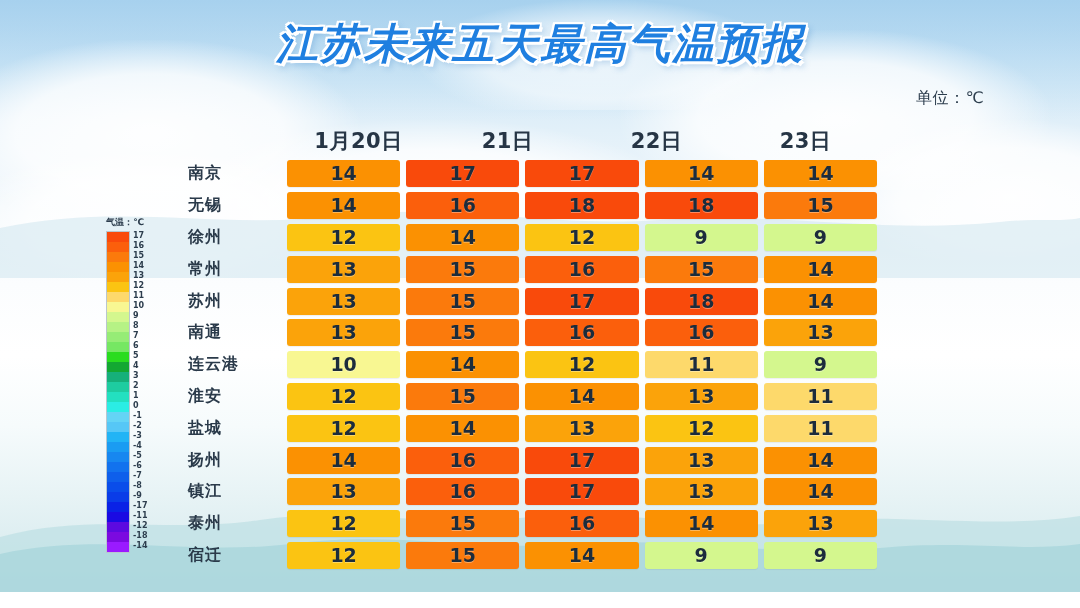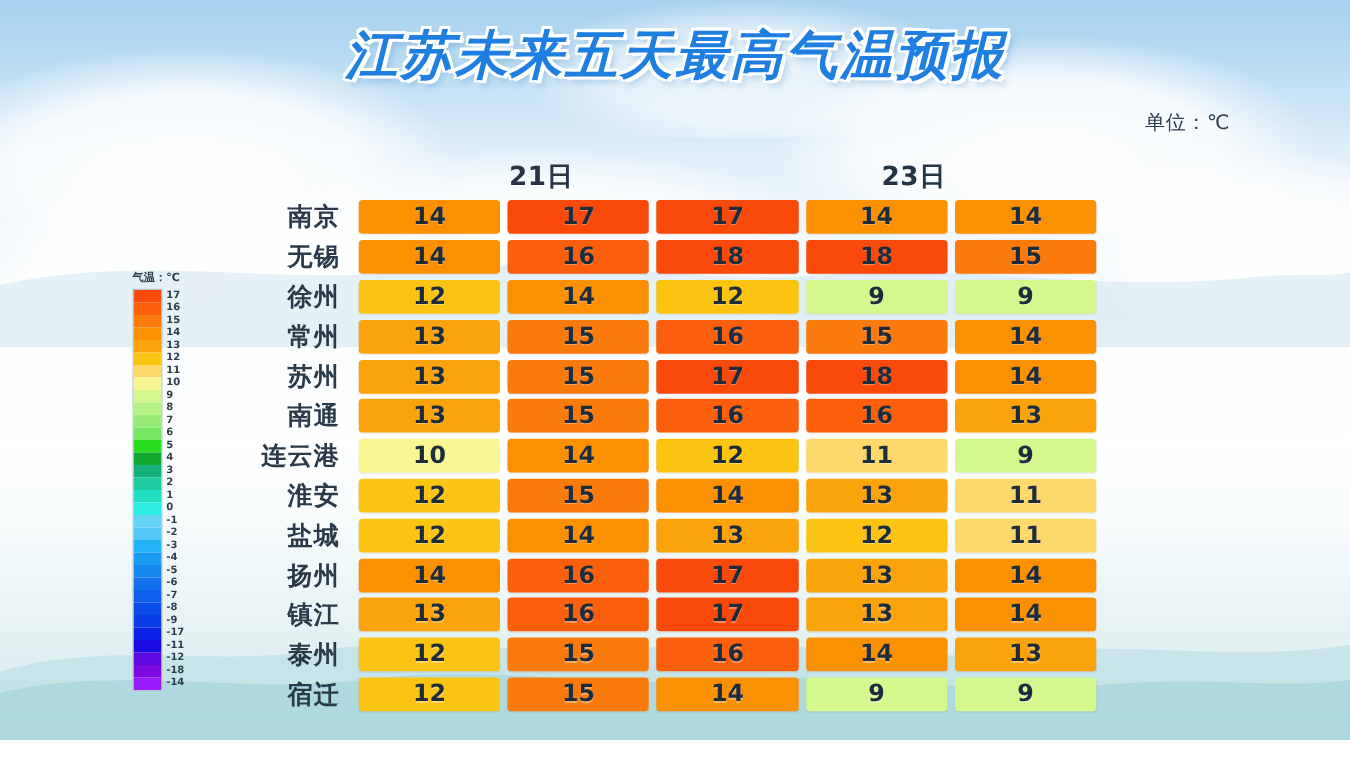--- a/index.html
+++ b/index.html
@@ -190,25 +190,25 @@
   }
 
   .data-row {
     display: flex;
     align-items: center;
     height: 31.8px;
   }
   .city {
     width: 96px;
     flex: 0 0 96px;
-    text-align: right;
+    text-align: left;
     padding-right: 12px;
     box-sizing: border-box;
     font-family: "DejaVu Sans", sans-serif;
-    font-size: 20px;
+    font-size: 16px;
     font-weight: bold;
     color: #2a3a4a;
     letter-spacing: 1px;
   }
   .cell {
     flex: 1 1 0;
     margin: 0 3px;
     height: 27px;
     line-height: 27px;
     border-radius: 3px;
@@ -341,21 +341,23 @@
           <span>-18</span>
           <span>-14</span>
         </div>
     </div>
   </div>
 
   <div class="table">
     <div class="hdr-row">
       <div class="hdr-city"></div>
       <div id="hdr-cells" style="display:flex;flex:1 1 0;">
+          <div class="hdr-cell">1月20日</div>
           <div class="hdr-cell">21日</div>
+          <div class="hdr-cell">22日</div>
           <div class="hdr-cell">23日</div>
         </div>
     </div>
     <div id="rows">
         <div class="data-row">
           <div class="city">南京</div>
           <div style="display: flex; flex: 1 1 0px;">
             <div class="cell" style="background: rgb(251, 145, 2);">14</div>
             <div class="cell" style="background: rgb(249, 74, 11);">17</div>
             <div class="cell" style="background: rgb(249, 74, 11);">17</div>

